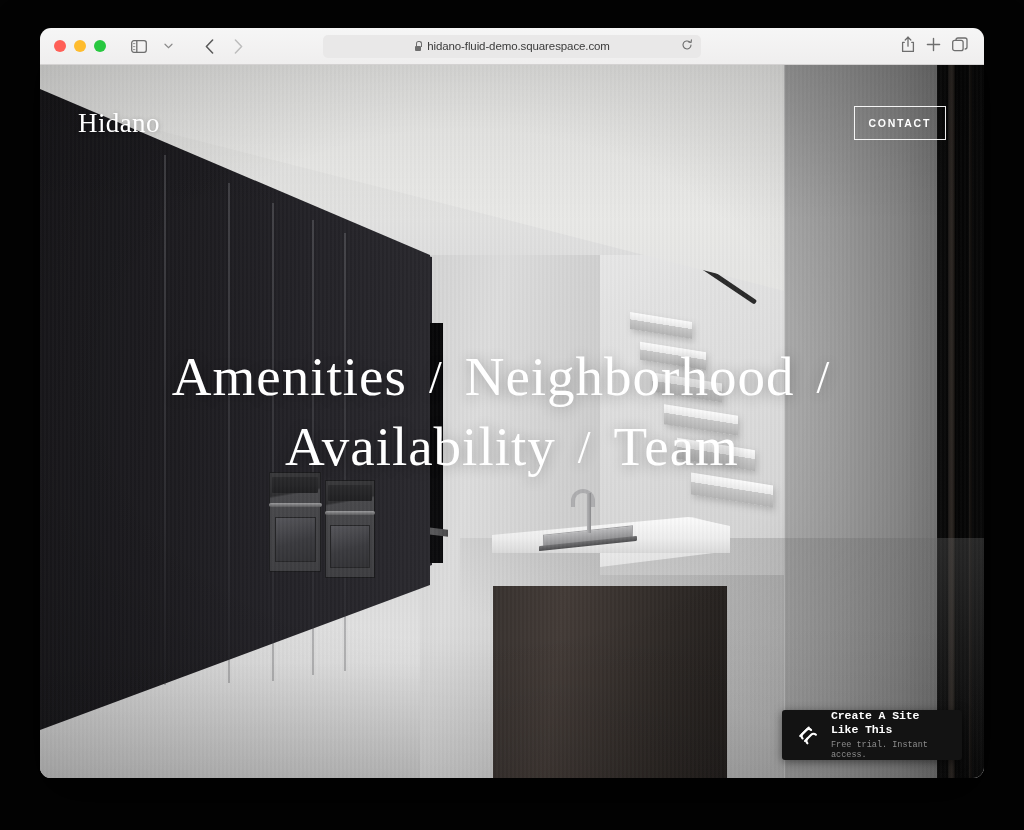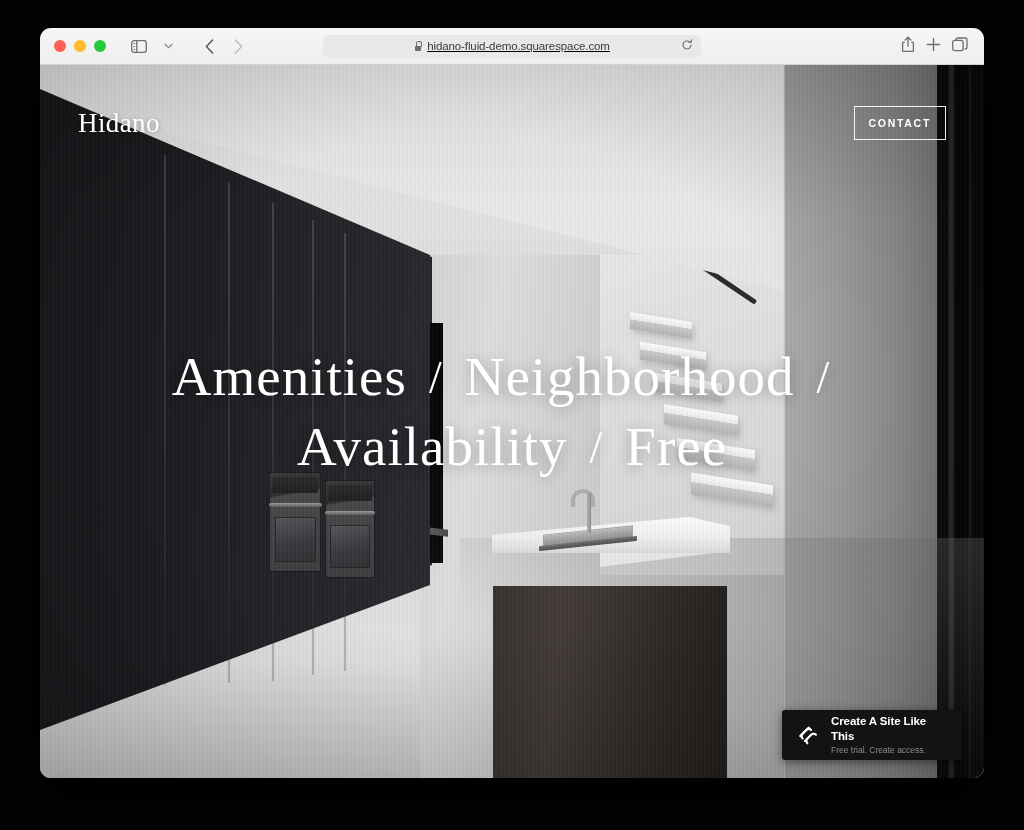--- a/index.html
+++ b/index.html
@@ -50,21 +50,20 @@
     display:flex; justify-content:center;
     pointer-events:none;
   }
   .urlbar {
     pointer-events:auto;
     width:378px; height:23px;
     background:#e9e8e8;
     border-radius:5px;
     display:flex; align-items:center; justify-content:center;
     position:relative;
-    text-decoration:underline;
   }
   .url-text {
     font-size:11.5px; color:#3b3b3b;
     letter-spacing:-0.1px;
     display:flex; align-items:center; gap:5px;
   }
   .lock { width:8px; height:10px; position:relative; display:inline-block; }
   .lock::before {
     content:""; position:absolute; left:1px; bottom:0;
     width:6px; height:5.5px; background:#6d6d6d; border-radius:1px;
@@ -343,20 +342,21 @@
   
   .sqs-badge {
     position:absolute; right:22px; bottom:18px;
     width:180px; height:50px;
     background:#131313;
     border-radius:3px;
     display:flex; align-items:center; gap:11px;
     padding:0 14px;
     z-index:7;
     box-shadow:0 2px 10px rgba(0,0,0,.5);
+    font-family:Liberation Mono, monospace;
   }
   .sqs-mark { width:24px; height:24px; flex:0 0 auto; }
   .sqs-text { line-height:1.25; }
   .sqs-title { color:#fff; font-size:11.5px; font-weight:bold; letter-spacing:-0.1px; }
   .sqs-sub { color:#8d8d8d; font-size:8.5px; margin-top:2px; }
 </style>
 </head>
 <body>
 
 <div id="root">
@@ -506,34 +506,34 @@
       <nav class="bignav">
         <div class="nav-line">
           <span class="nav-link">Amenities</span>
           <span class="nav-sep">/</span>
           <span class="nav-link">Neighborhood</span>
           <span class="nav-sep">/</span>
         </div>
         <div class="nav-line">
           <span class="nav-link">Availability</span>
           <span class="nav-sep">/</span>
-          <span class="nav-link">Free</span>
+          <span class="nav-link">Team</span>
         </div>
       </nav>
 
       <div class="sqs-badge">
         <svg class="sqs-mark" viewBox="0 0 24 24">
           <g stroke="#ffffff" stroke-width="2.1" fill="none" stroke-linecap="round" stroke-linejoin="round">
             <path d="M4.2 13.1 L10.4 6.9 a3.3 3.3 0 0 1 4.7 0"></path>
             <path d="M6.6 15.5 a3.3 3.3 0 0 1 0-4.7 L12.8 4.6"></path>
             <path d="M9 17.9 L15.2 11.7 a3.3 3.3 0 0 1 4.7 0"></path>
             <path d="M11.4 20.3 a3.3 3.3 0 0 1 0-4.7"></path>
           </g>
         </svg>
         <div class="sqs-text">
           <div class="sqs-title">Create A Site Like This</div>
-          <div class="sqs-sub">Free trial. Create access.</div>
+          <div class="sqs-sub">Free trial. Instant access.</div>
         </div>
       </div>
 
     </div>
   </div>
 </div>
 
 </body></html>

